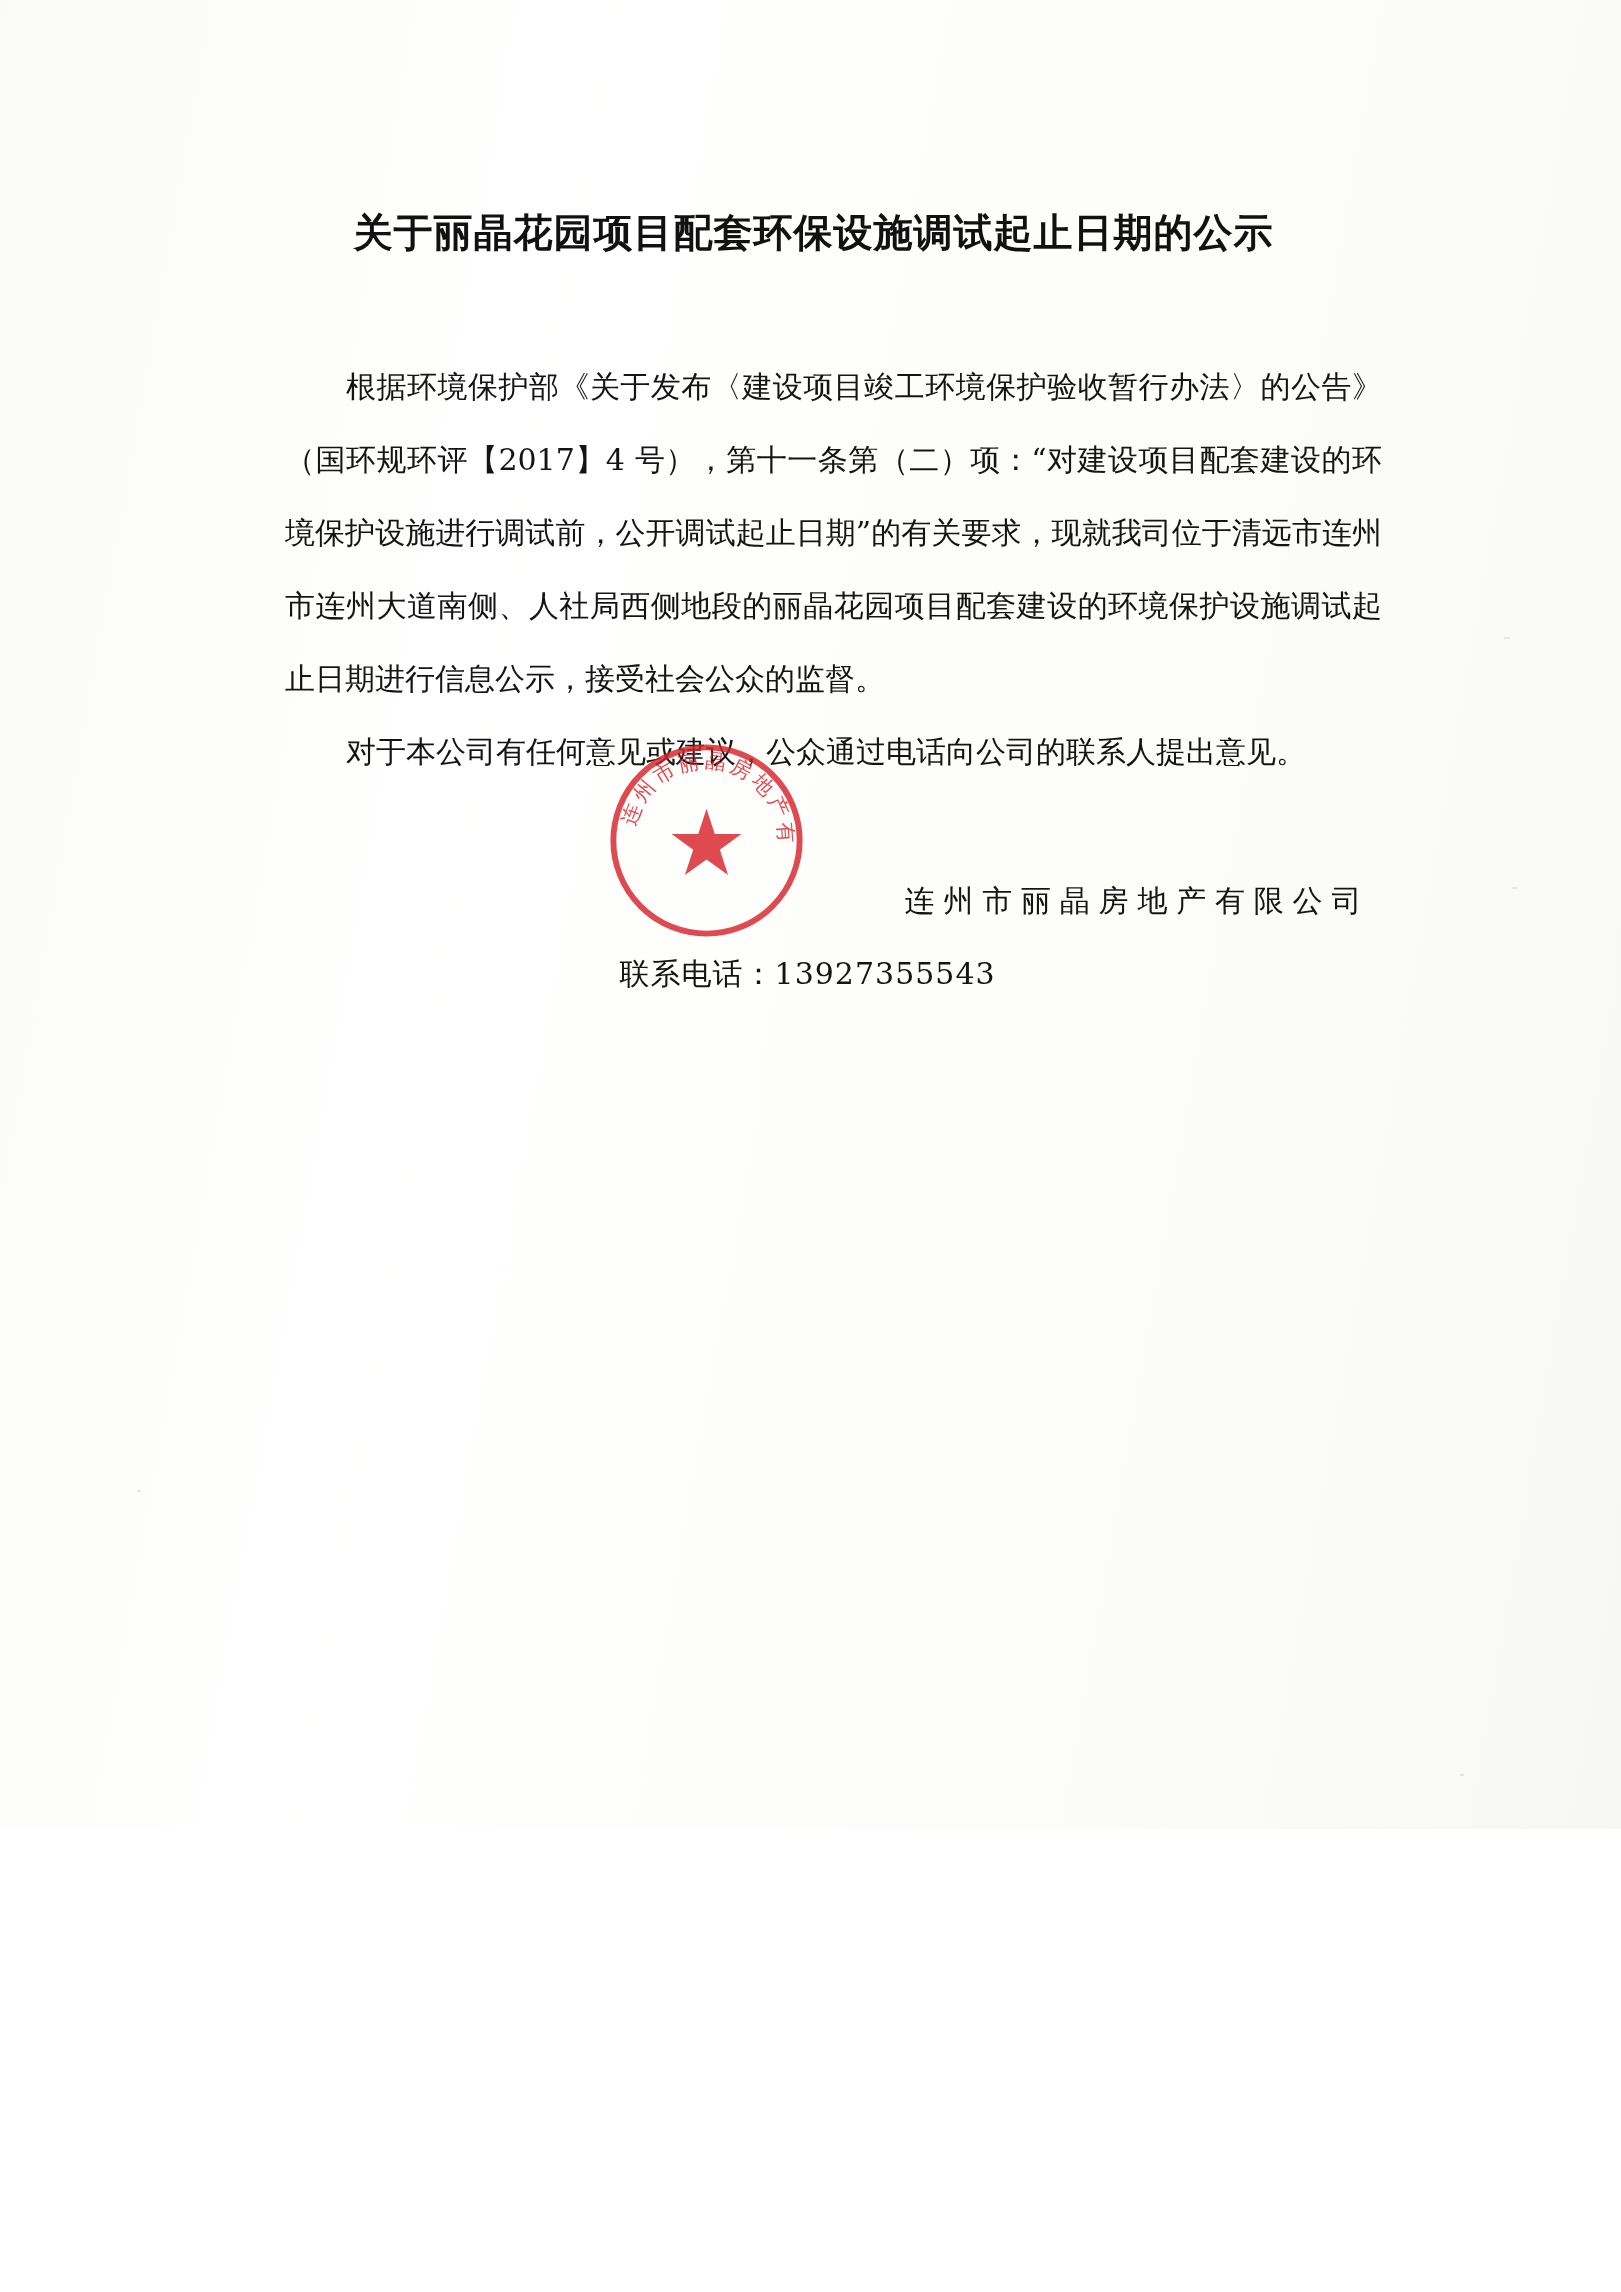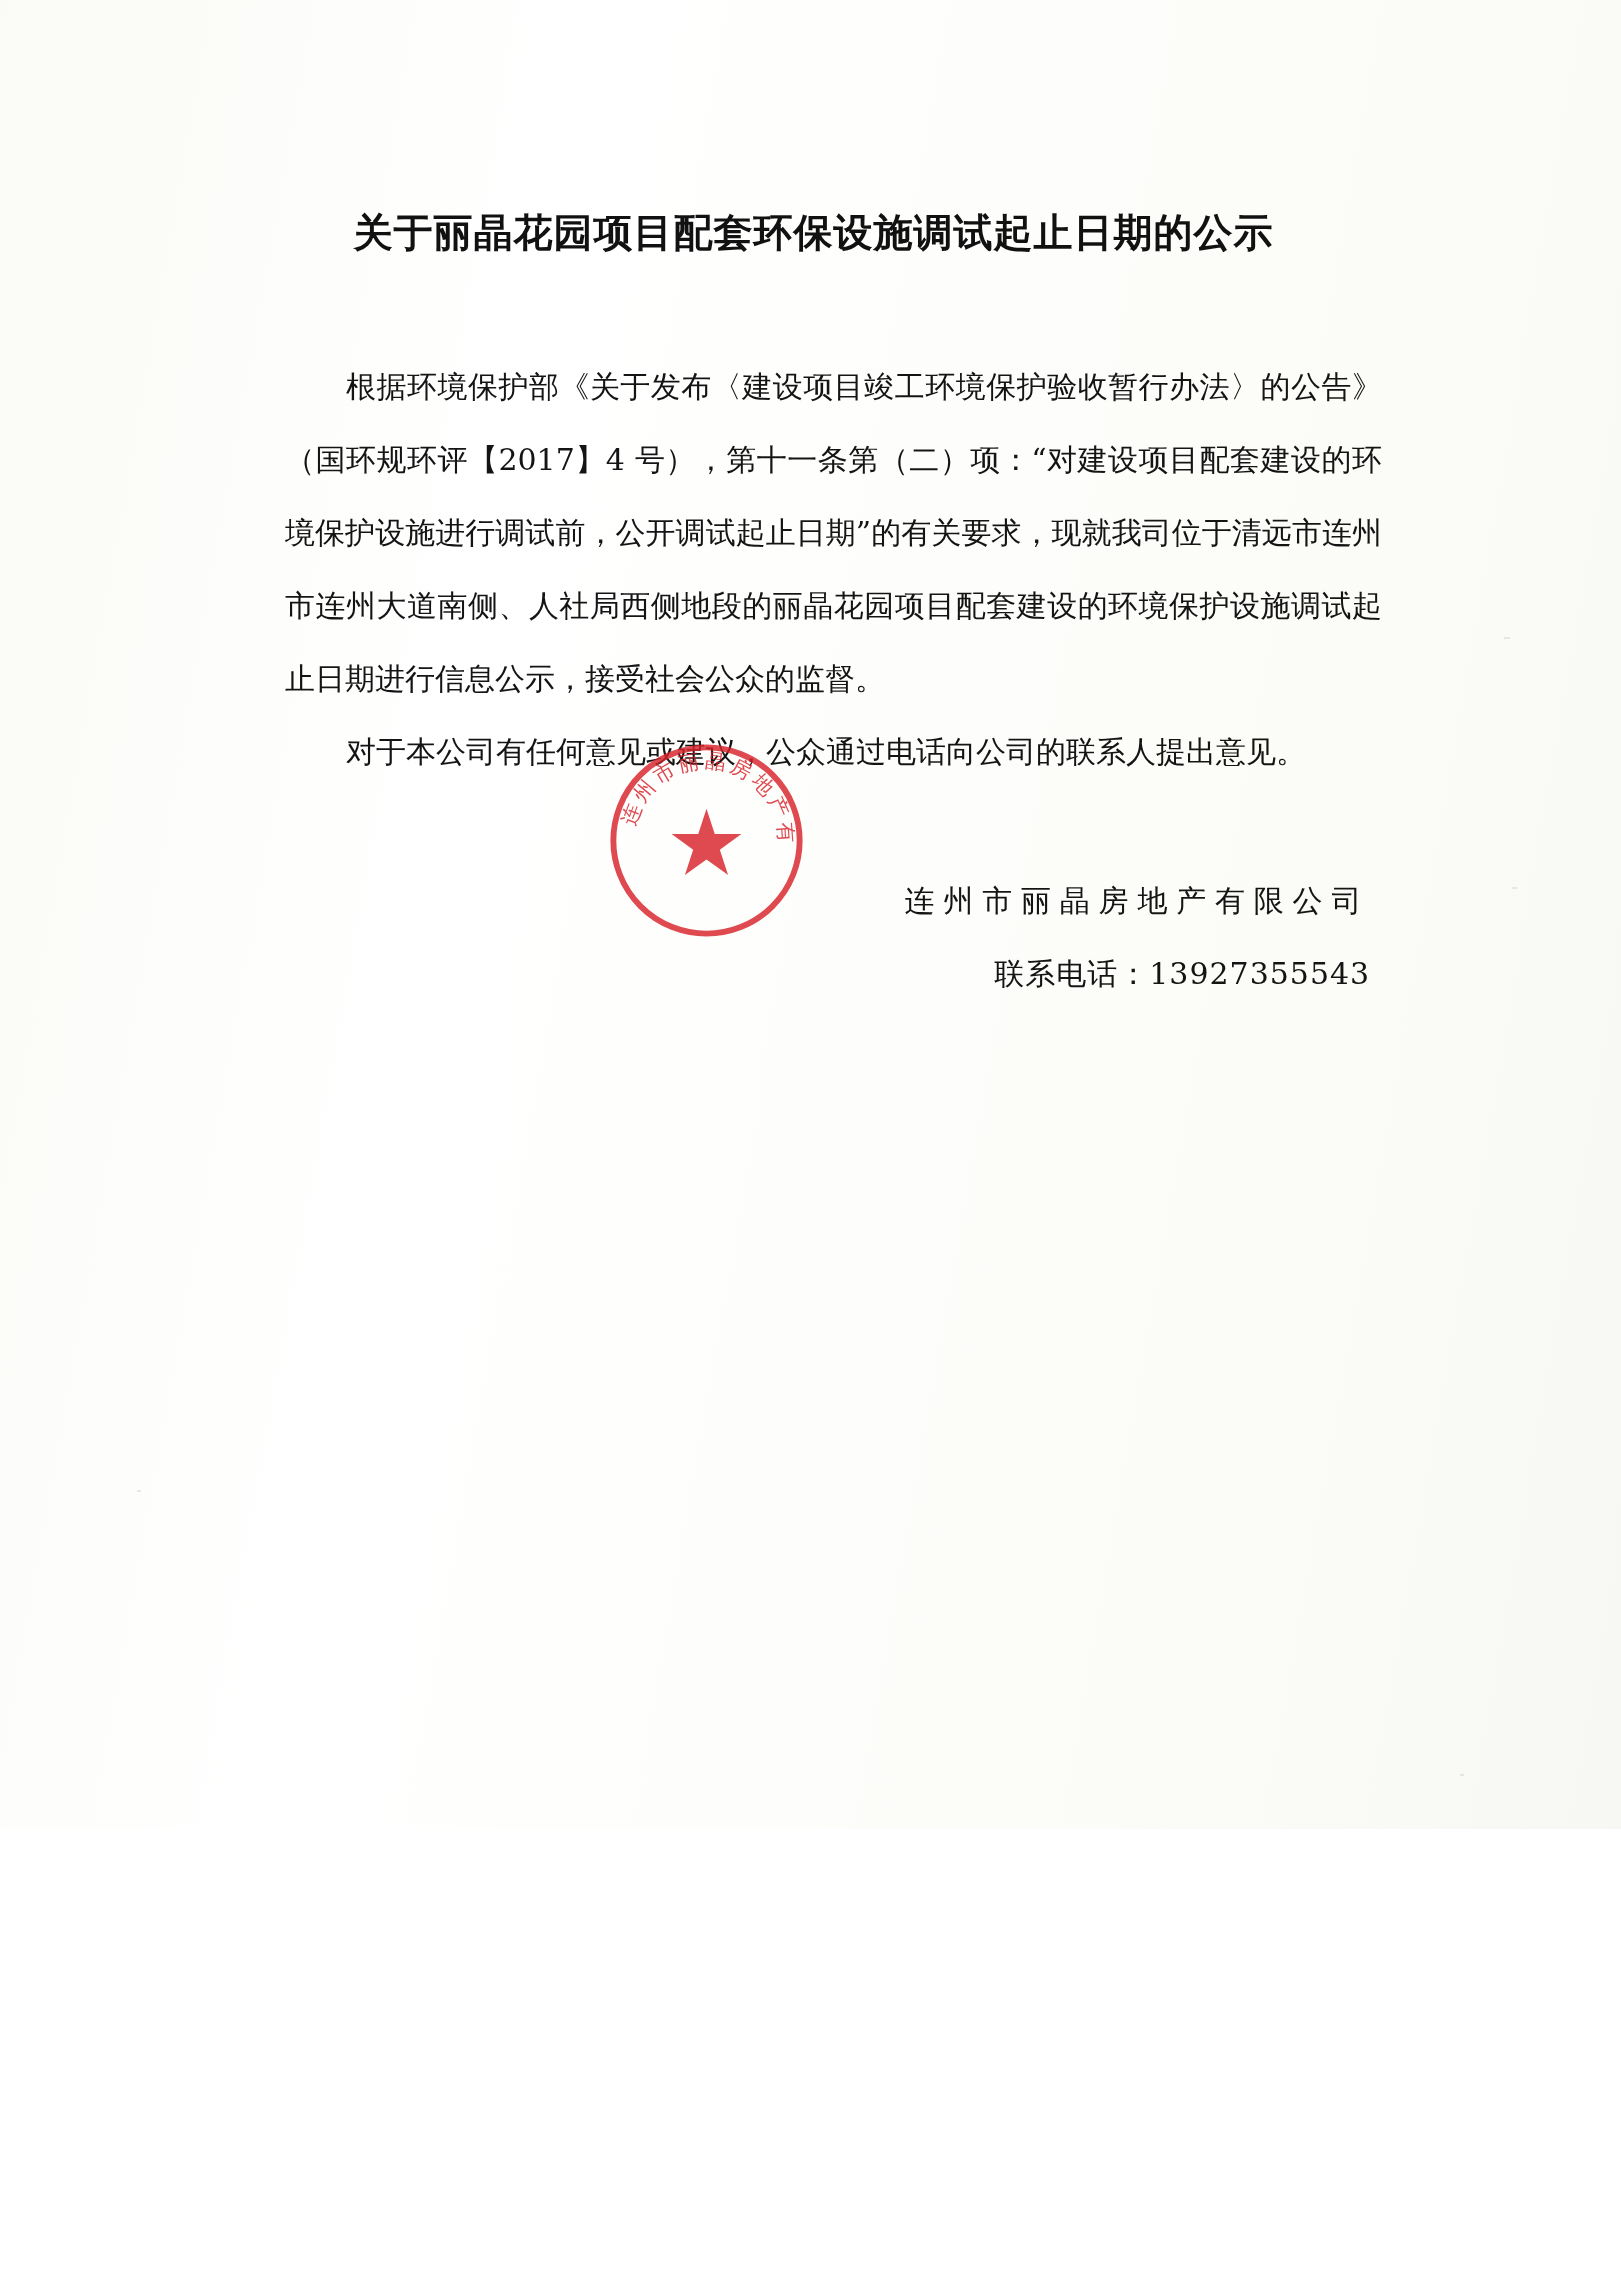--- a/index.html
+++ b/index.html
@@ -63,21 +63,21 @@
     font-size: 30px;
     line-height: 73px;
     color: #141414;
   }
   .sign-company {
     text-align: right;
     letter-spacing: 8.8px;
     padding-right: 11.8px;
   }
   .sign-phone {
-    text-align: right;
+    text-align: center;
     padding-right: 11.8px;
     letter-spacing: 1px;
   }
 
   
   .seal {
     position: absolute;
     left: 606px;
     top: 740px;
     width: 201px;

